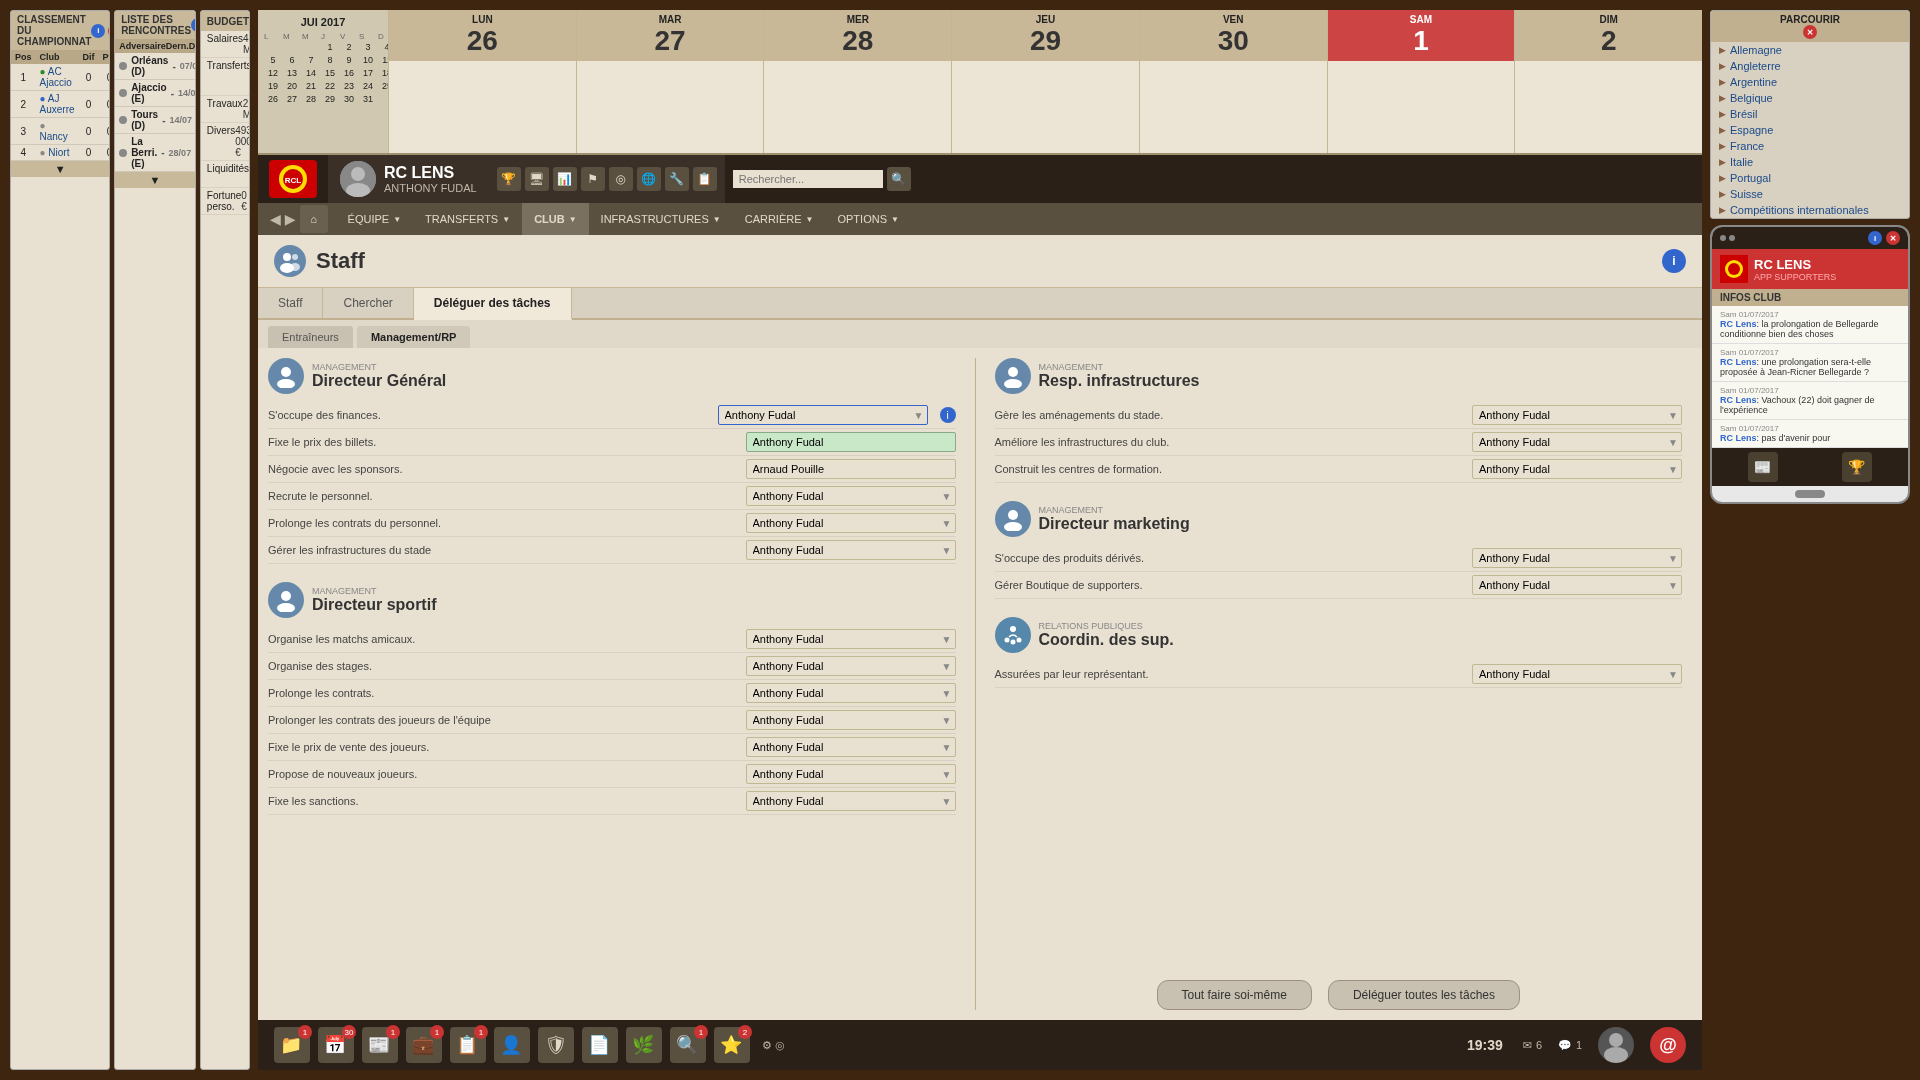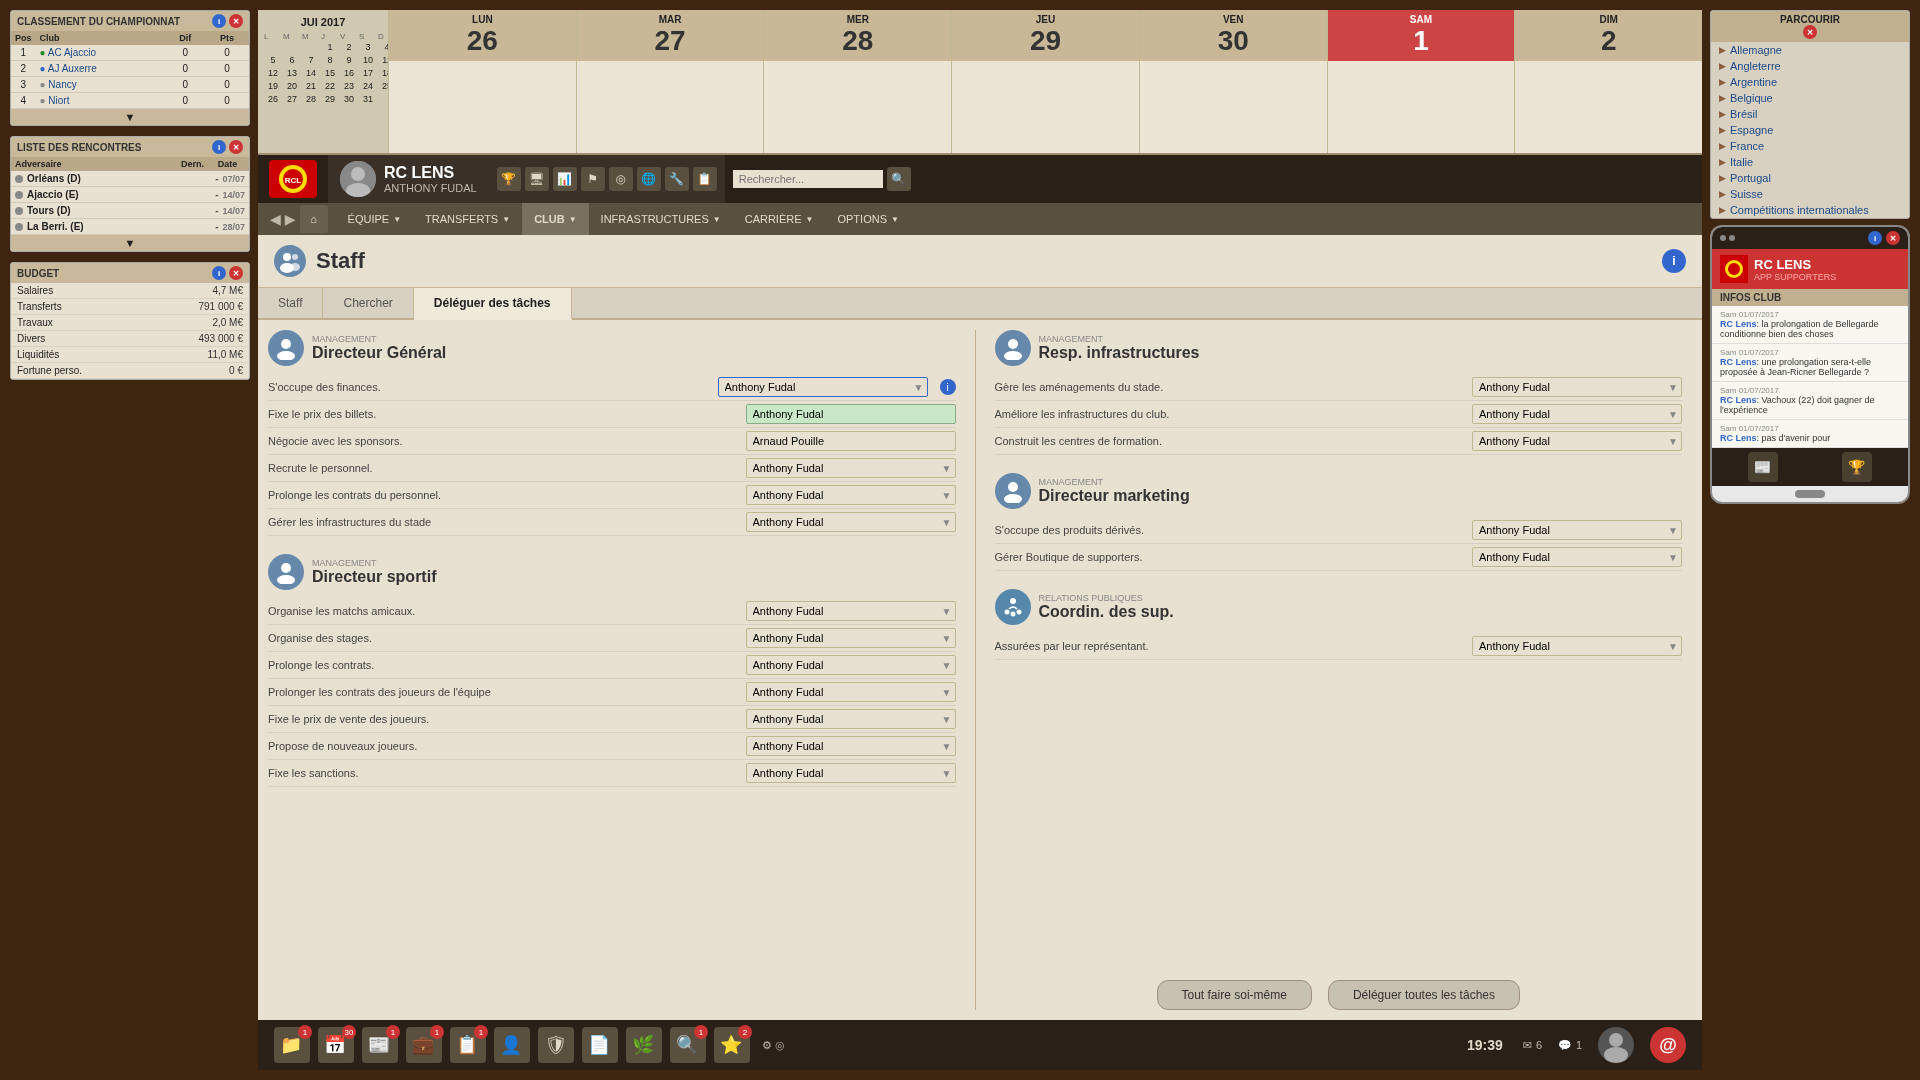--- a/index.html
+++ b/index.html
@@ -21,22 +21,22 @@
       display: flex;
       align-items: stretch;
       padding: 10px;
       gap: 8px;
     }
 
     
     .left-panel {
       width: 240px;
       display: flex;
-      flex-direction: column;
-      gap: 10px;
+      flex-direction: row;
+      gap: 4px;
       flex-shrink: 0;
     }
 
     
     .center-panel {
       flex: 1;
       display: flex;
       flex-direction: column;
       gap: 0;
     }
@@ -1058,20 +1058,24 @@
         <span class="staff-title">Staff</span>
         <div class="info-btn">i</div>
       </div>
 
       <div class="tab-bar">
         <div class="tab">Staff</div>
         <div class="tab">Chercher</div>
         <div class="tab active">Déléguer des tâches</div>
       </div>
 
+      <div class="sub-tab-bar">
+        <div class="sub-tab">Entraîneurs</div>
+        <div class="sub-tab active">Management/RP</div>
+      </div>
 
       <div class="staff-content">
 
         <div class="staff-col">
 
           <div class="role-section">
             <div class="role-header">
               <div class="role-icon">
                 <svg width="24" height="24" viewBox="0 0 24 24">
                     <circle cx="12" cy="8" r="5" fill="white"></circle>

